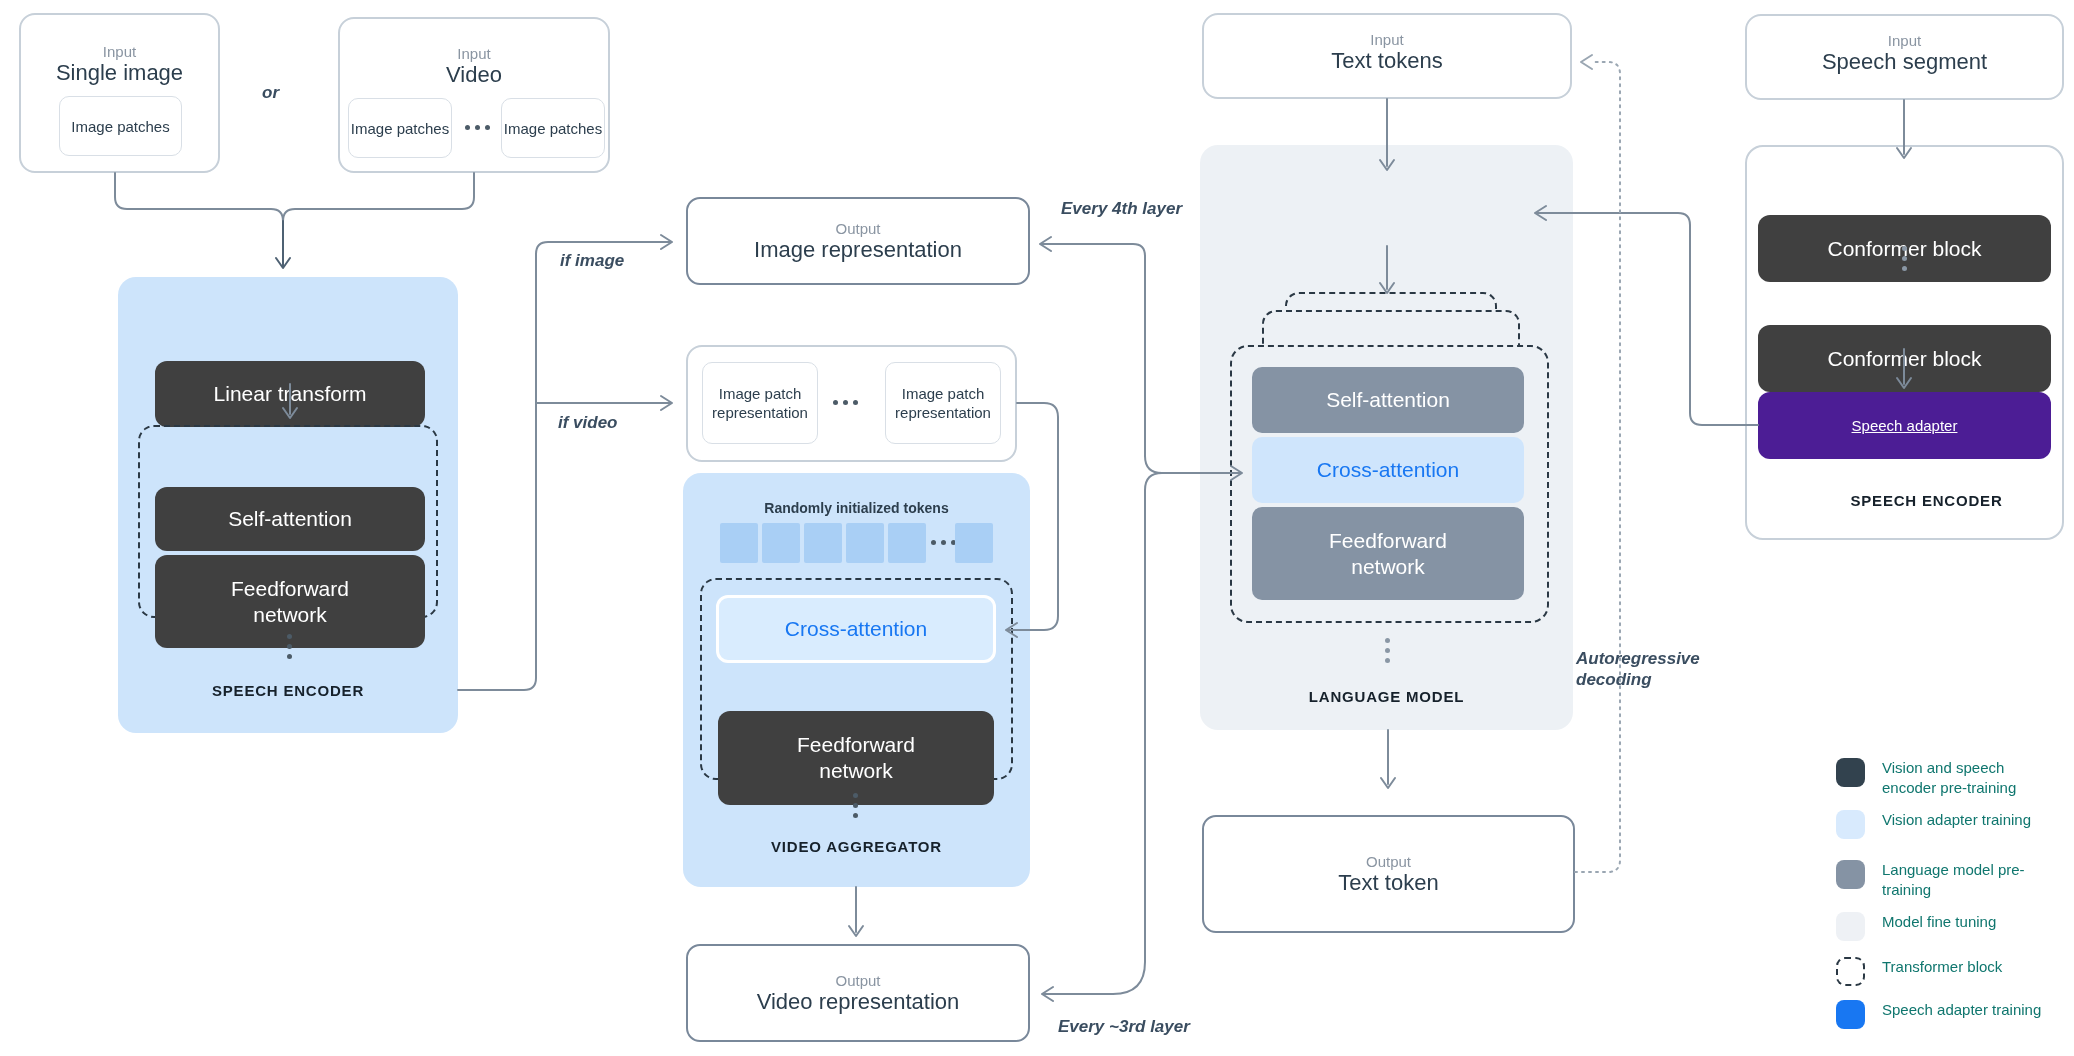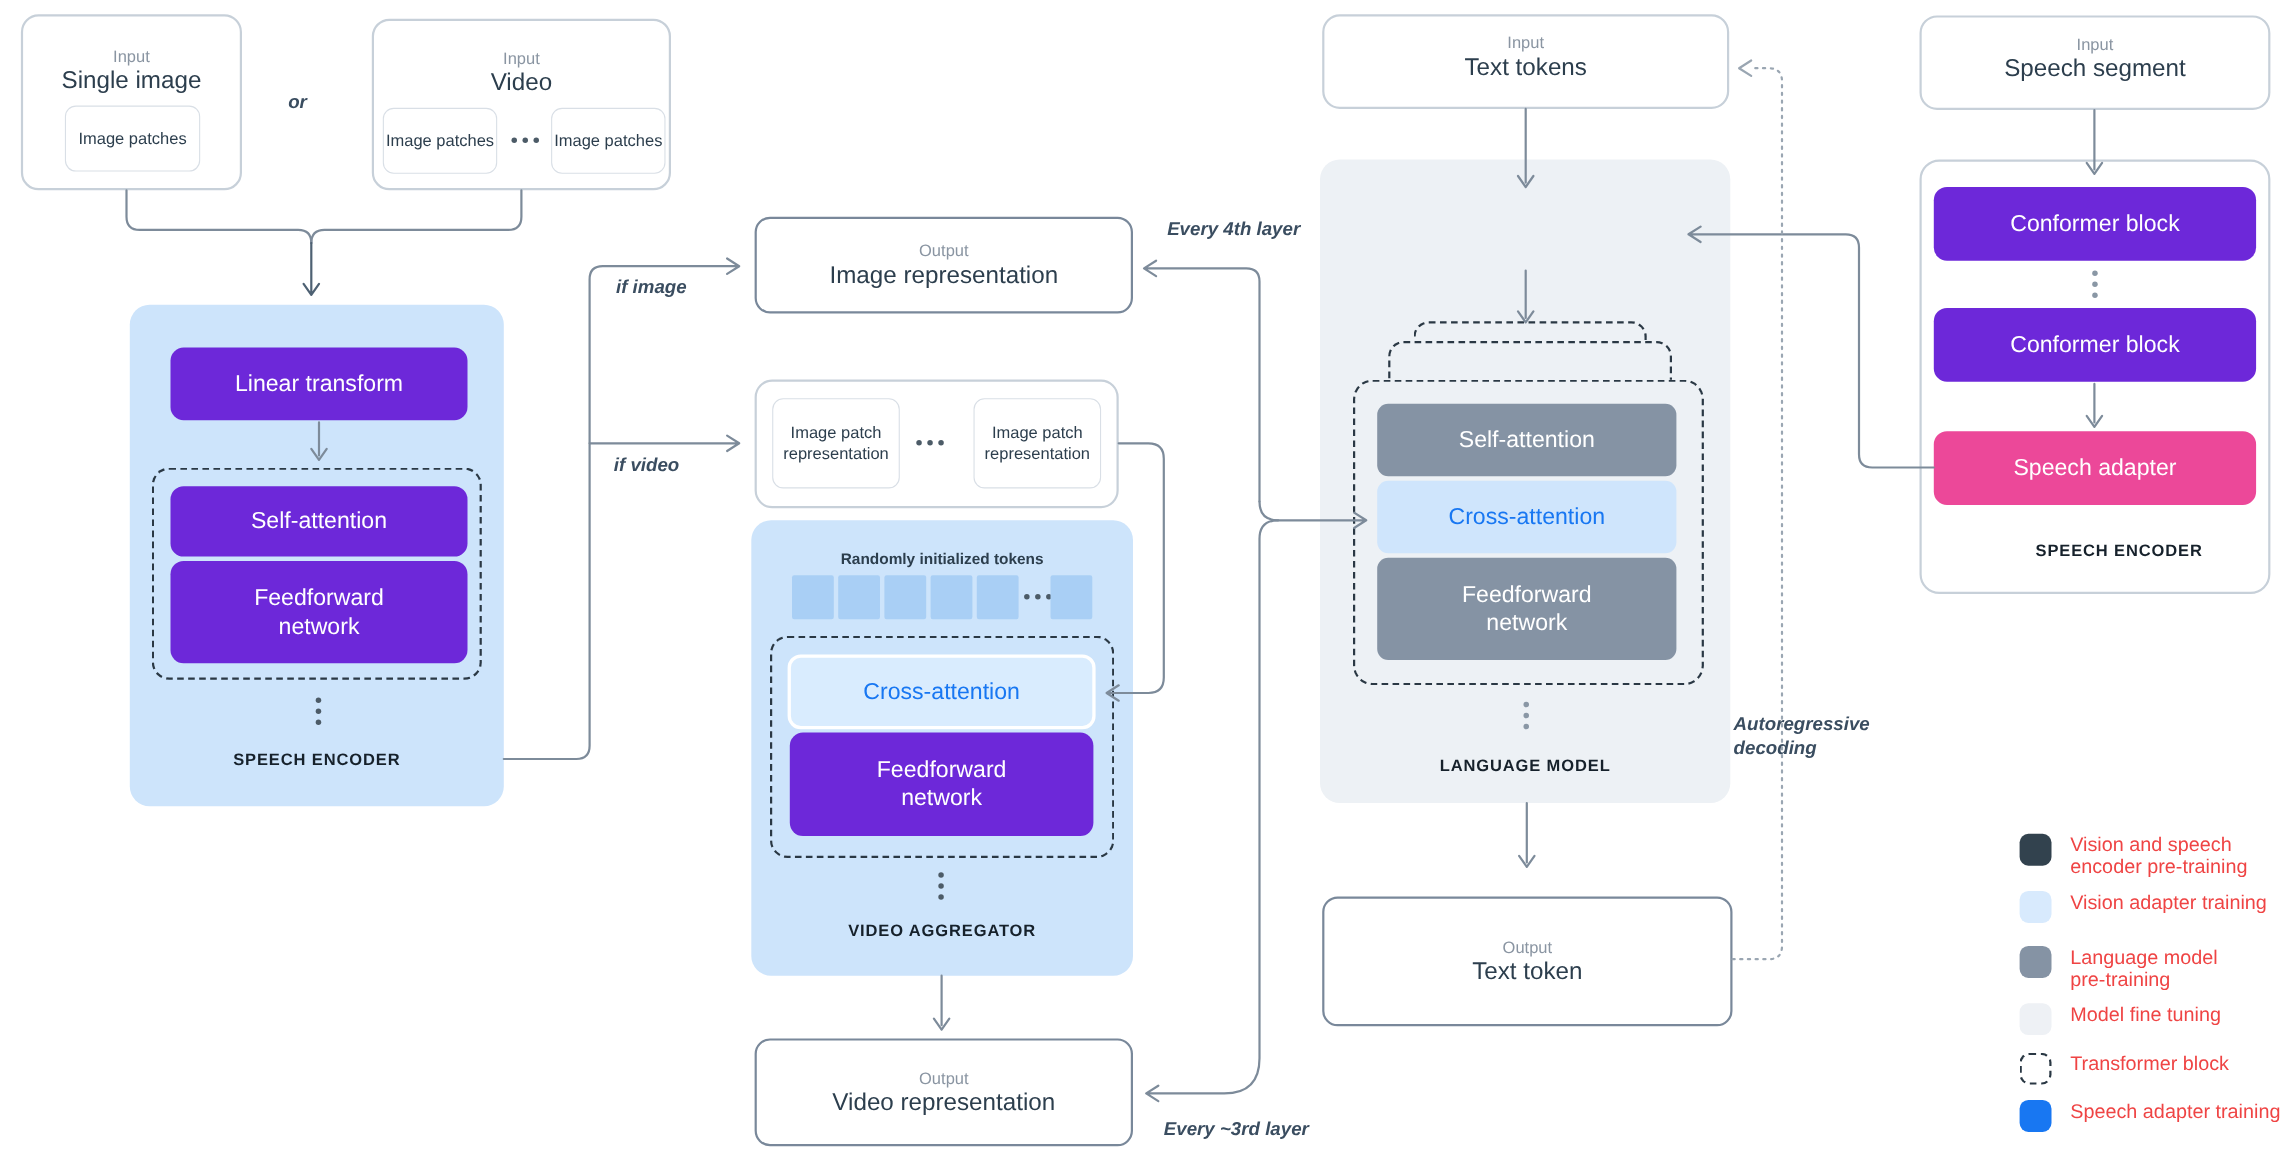--- a/index.html
+++ b/index.html
@@ -9,26 +9,26 @@
   
   .inputbox{border:2px solid #c7d0d9;border-radius:16px;background:#fff;
             display:flex;flex-direction:column;align-items:center;justify-content:flex-start;}
   .outputbox{border:2.5px solid #79889a;border-radius:14px;background:#fff;
              display:flex;flex-direction:column;align-items:center;justify-content:center;}
   .chip{border:1.5px solid #d9dfe6;border-radius:10px;background:#fff;
         display:flex;align-items:center;justify-content:center;text-align:center;
         font-size:15px;line-height:19px;color:#2c3e4d;}
   .blue-panel{background:#cde4fb;border-radius:18px;}
   .lm-panel{background:#edf1f5;border-radius:18px;}
-  .dark-block{background:#6d28d9;color:#fff;border-radius:12px;display:flex;align-items:center;
-              justify-content:center;text-align:center;font-size:21px;line-height:26px;}
+  .dark-block{background:#404040;color:#fff;border-radius:12px;display:flex;align-items:center;
+              justify-content:center;text-align:center;font-size:21px;line-height:26px;margin-top:45px;}
   .gray-block{background:#8593a4;color:#fff;border-radius:10px;display:flex;align-items:center;
               justify-content:center;text-align:center;font-size:21px;line-height:26px;}
-  .blue-block{background:#ec4899;color:#fff;border-radius:12px;display:flex;align-items:center;
-              justify-content:center;font-size:21px;}
+  .blue-block{background:#4c1d95;color:#fff;border-radius:12px;display:flex;align-items:center;
+              justify-content:center;font-size:15px;text-decoration:underline;}
   .xattn-va{background:#d9ecfe;border:3px solid #ffffff;border-radius:12px;color:#1877f2;
             display:flex;align-items:center;justify-content:center;font-size:21px;}
   .xattn-lm{background:#cfe5fc;border-radius:10px;color:#1877f2;
             display:flex;align-items:center;justify-content:center;font-size:21px;}
   .dashed-box{border:2px dashed #2a3844;border-radius:16px;background:transparent;}
   .sheet{border:2px dashed #2a3844;border-radius:14px;background:#edf1f5;}
   
   .lbl-gray{font-size:15px;color:#8a95a2;}
   .title{font-size:22px;color:#2c3e4d;}
   .seclabel{font-size:15px;font-weight:bold;color:#16212b;letter-spacing:0.8px;text-align:center;}
@@ -38,21 +38,21 @@
   .vdots{display:flex;flex-direction:column;align-items:center;gap:5px;}
   .vdots i{width:5px;height:5px;border-radius:50%;display:block;}
   .vdots.dark i{background:#4c5b67;}
   .vdots.gray i{background:#8a97a5;}
   .hdots{display:flex;flex-direction:row;align-items:center;gap:5px;}
   .hdots i{width:5px;height:5px;border-radius:50%;display:block;background:#4c5b67;}
   .latent-sq{position:absolute;width:38px;height:40px;background:#a9cff5;border-radius:2px;top:523px;}
   
   .legend-item{position:absolute;left:1836px;display:flex;align-items:flex-start;}
   .legend-sw{width:29px;height:29px;border-radius:8px;flex:0 0 auto;}
-  .legend-txt{margin-left:17px;font-size:18px;line-height:20px;color:#ef4444;width:200px;}
+  .legend-txt{margin-left:17px;font-size:15px;line-height:20px;color:#0f766e;width:200px;}
   .sw-dark{background:#32424e;}
   .sw-lightblue{background:#d8eafd;}
   .sw-gray{background:#8593a4;}
   .sw-pale{background:#eef1f5;}
   .sw-dashed{background:#fff;border:2px dashed #2a3844;border-radius:9px;width:25px;height:25px;}
   .sw-blue{background:#1877f2;}
   svg.wires{position:absolute;left:0;top:0;pointer-events:none;}
 </style>
 </head>
 <body>

